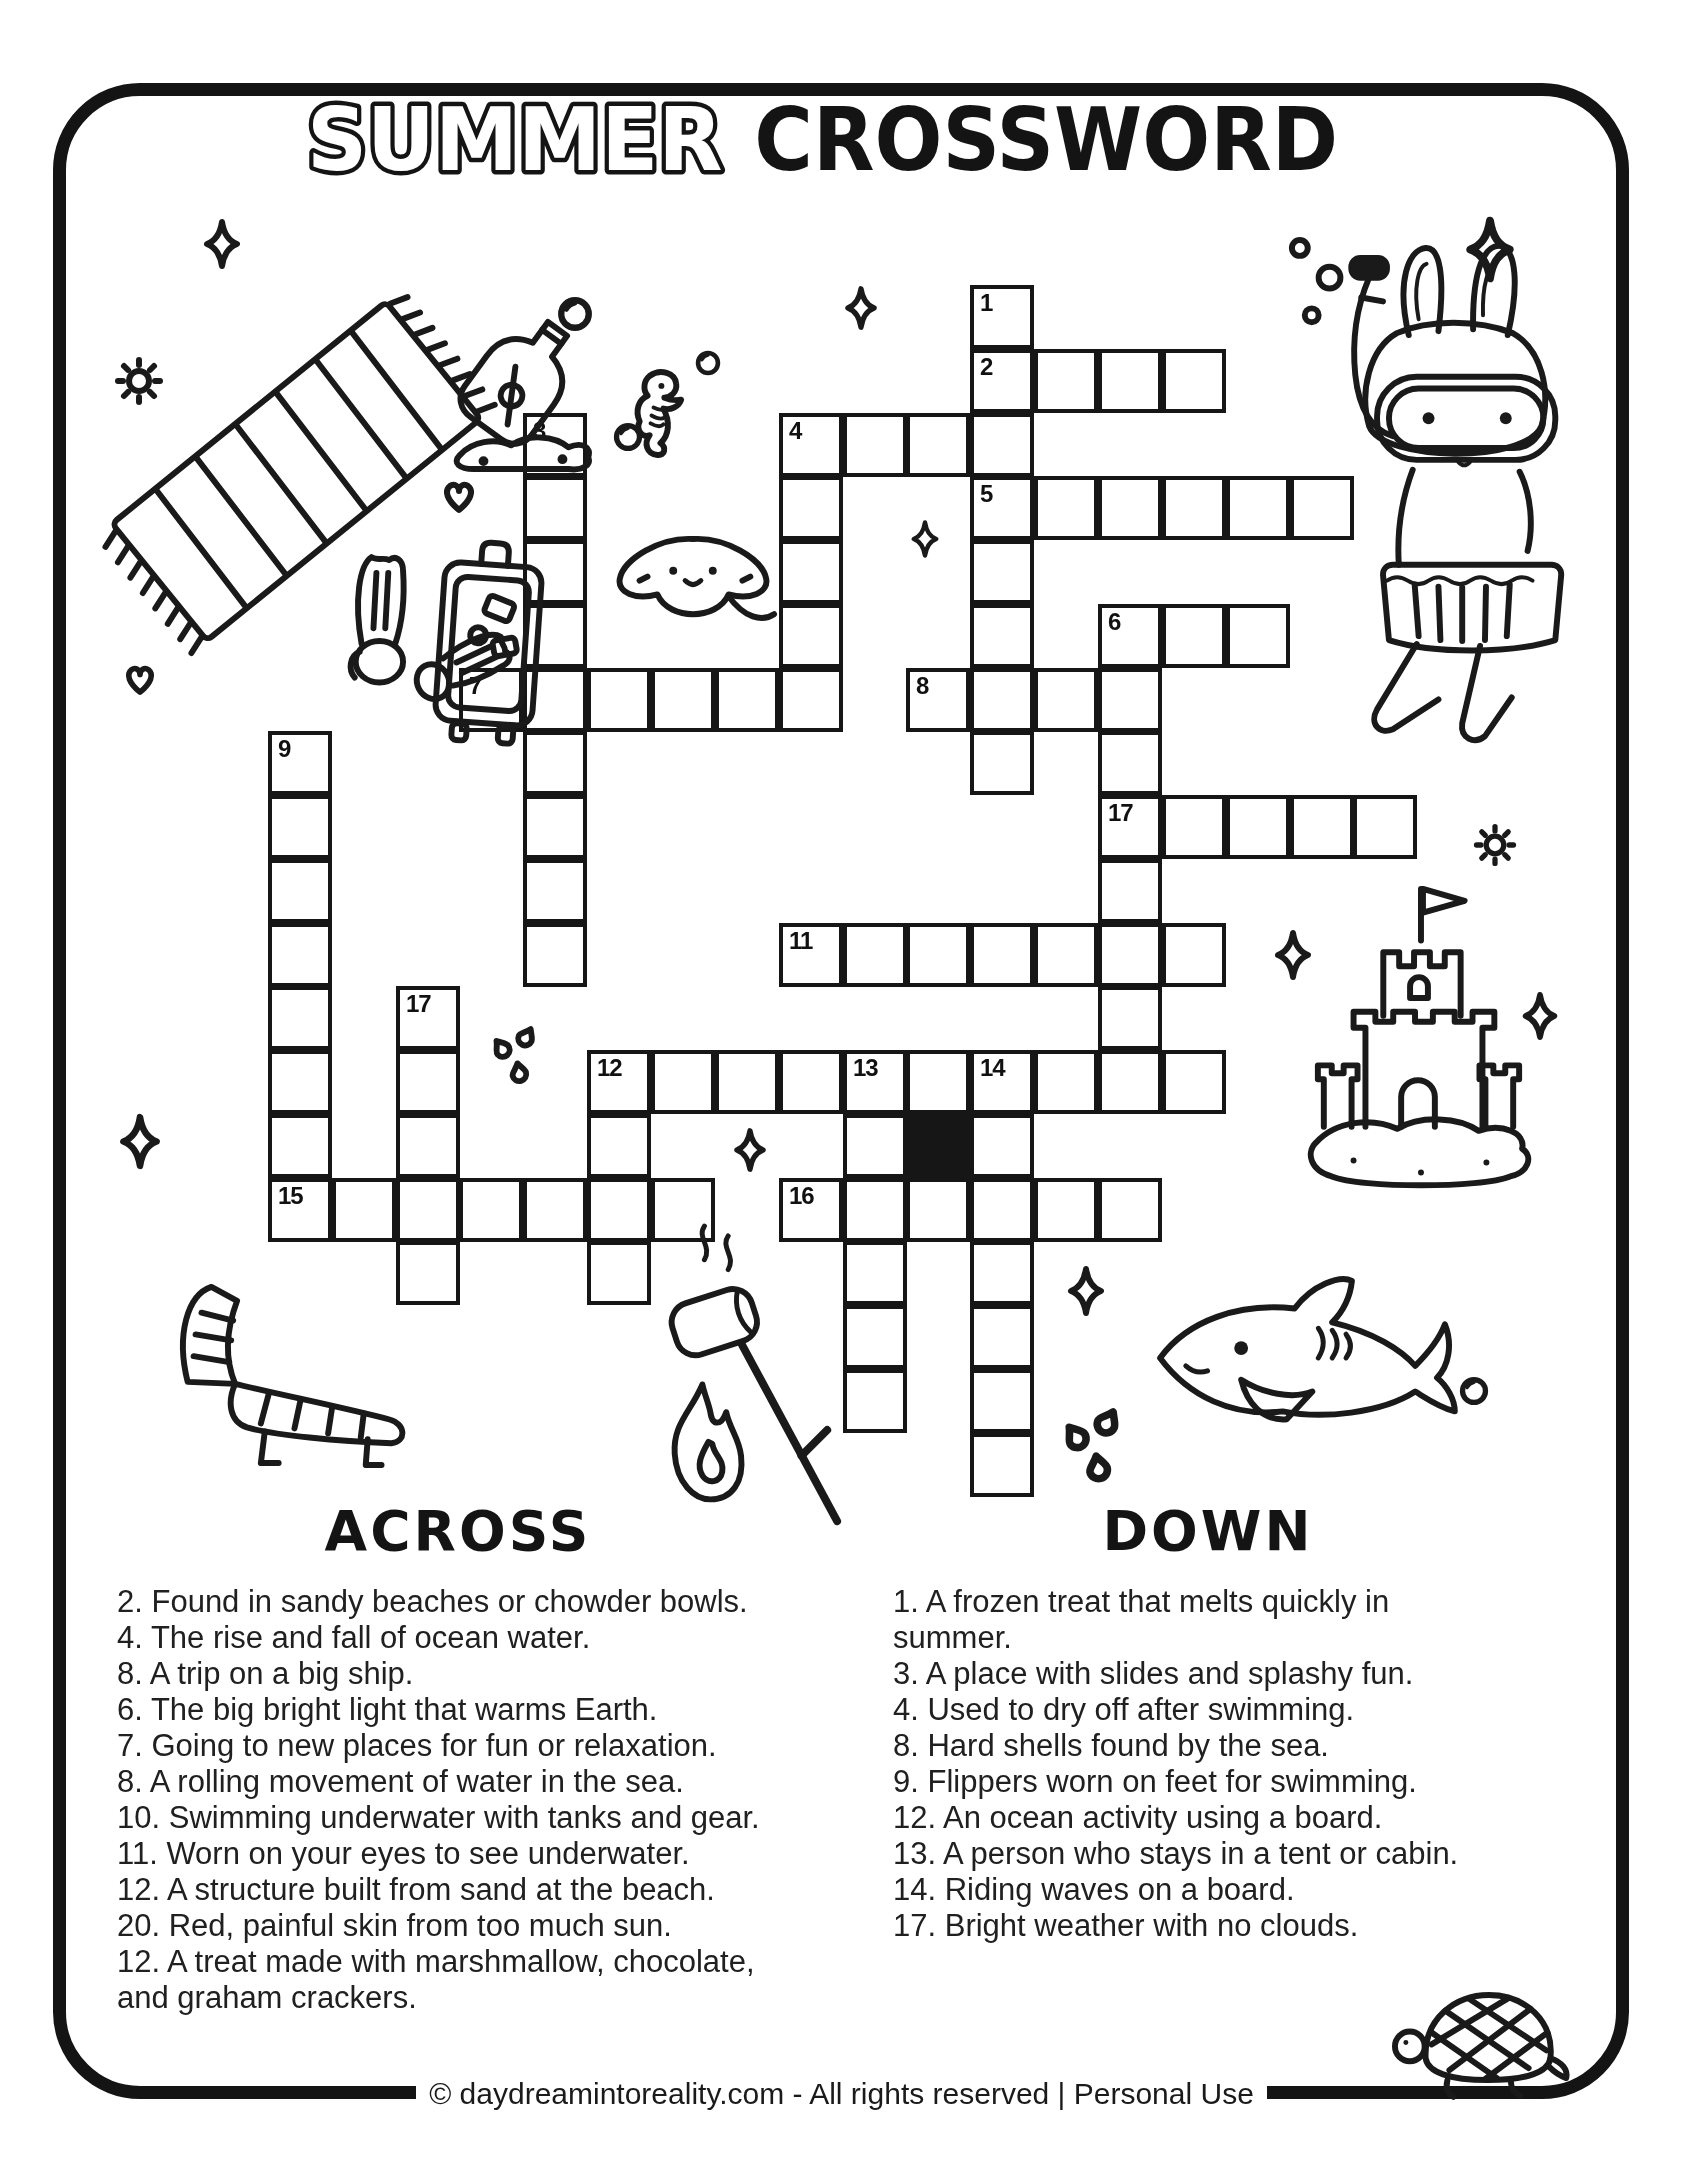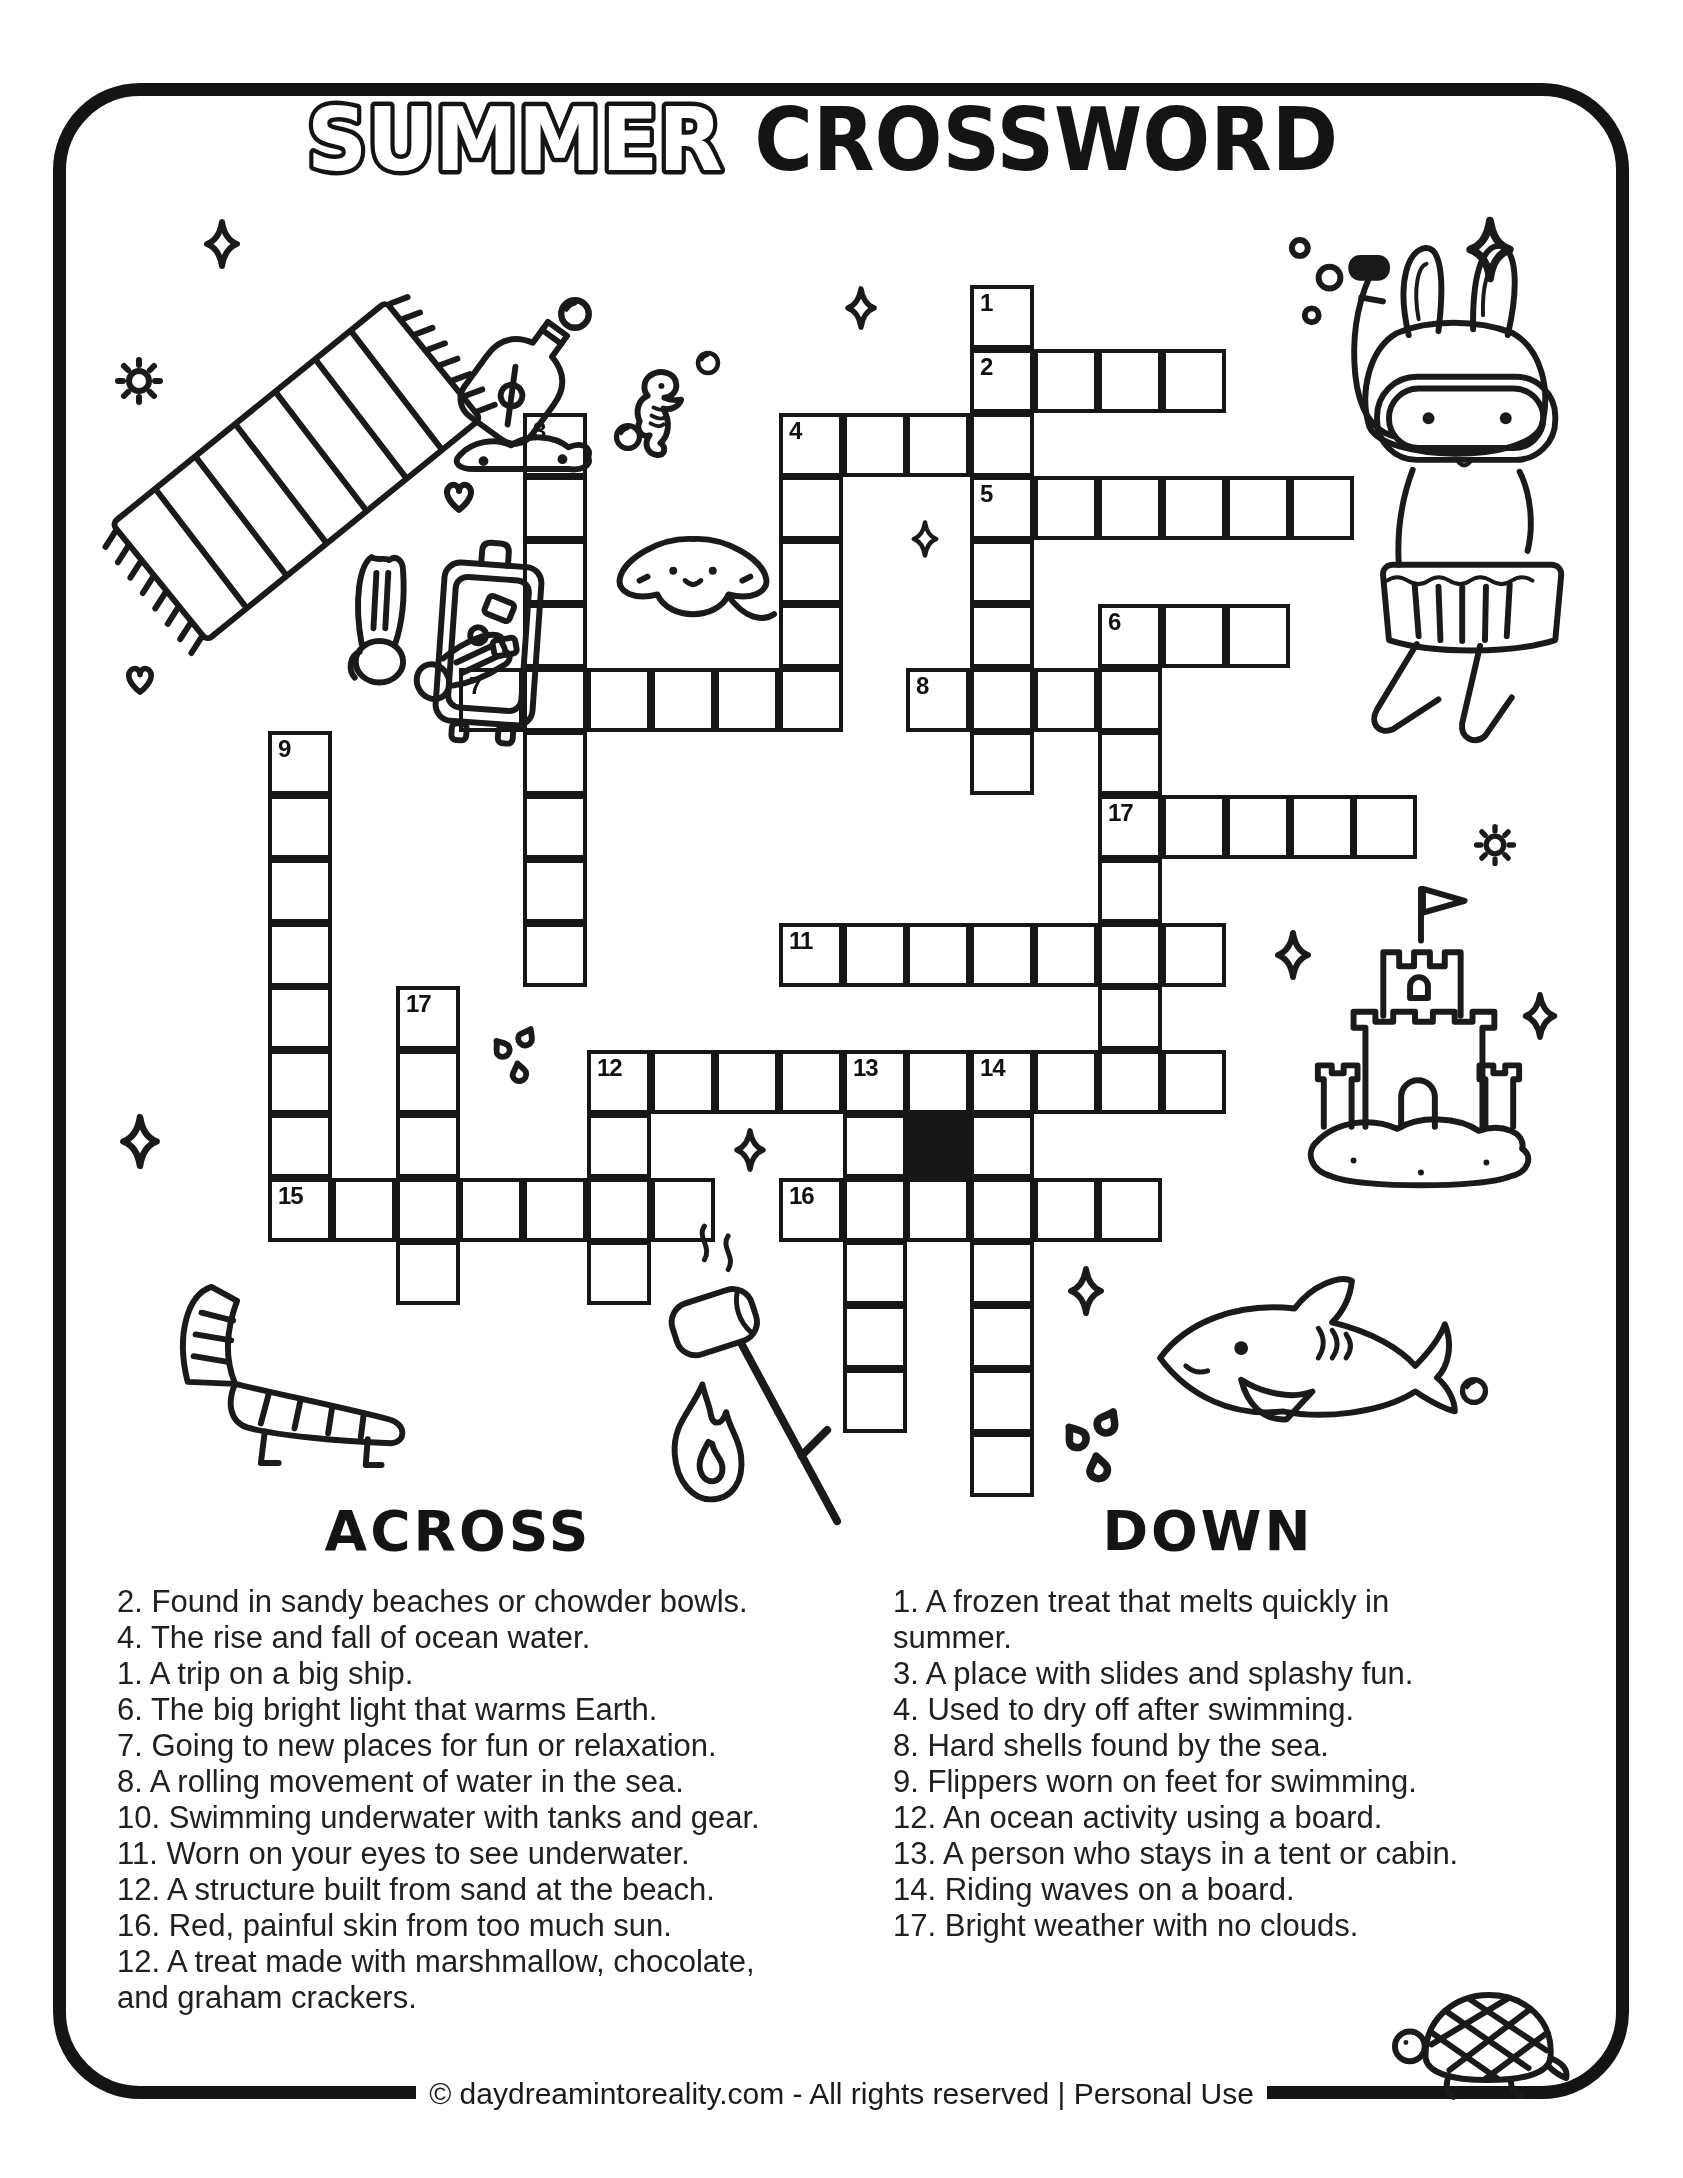--- a/index.html
+++ b/index.html
@@ -174,28 +174,28 @@
       <div class="cell" style="left: 843px; top: 1369px; width: 64px; height: 64px;"></div>
       <div class="cell" style="left: 970px; top: 1369px; width: 64px; height: 64px;"></div>
       <div class="cell" style="left: 970px; top: 1433px; width: 64px; height: 64px;"></div>
     </div>
 
   <div class="clue-header" id="across-header" style="left: 458px; top: 1499px;">ACROSS</div>
   <div class="clue-header" id="down-header" style="left: 1208px; top: 1499px;">DOWN</div>
   <div class="clues" id="across-clues" style="left: 117px; top: 1584px;">
       <div>2. Found in sandy beaches or chowder bowls.</div>
       <div>4. The rise and fall of ocean water.</div>
-      <div>1. A trip on a big ship.</div>
+      <div>8. A trip on a big ship.</div>
       <div>6. The big bright light that warms Earth.</div>
       <div>7. Going to new places for fun or relaxation.</div>
       <div>8. A rolling movement of water in the sea.</div>
       <div>10. Swimming underwater with tanks and gear.</div>
       <div>11. Worn on your eyes to see underwater.</div>
       <div>12. A structure built from sand at the beach.</div>
-      <div>16. Red, painful skin from too much sun.</div>
+      <div>20. Red, painful skin from too much sun.</div>
       <div>12. A treat made with marshmallow, chocolate,</div>
       <div>and graham crackers.</div>
     </div>
   <div class="clues" id="down-clues" style="left: 893px; top: 1584px;">
       <div>1. A frozen treat that melts quickly in</div>
       <div>summer.</div>
       <div>3. A place with slides and splashy fun.</div>
       <div>4. Used to dry off after swimming.</div>
       <div>8. Hard shells found by the sea.</div>
       <div>9. Flippers worn on feet for swimming.</div>

